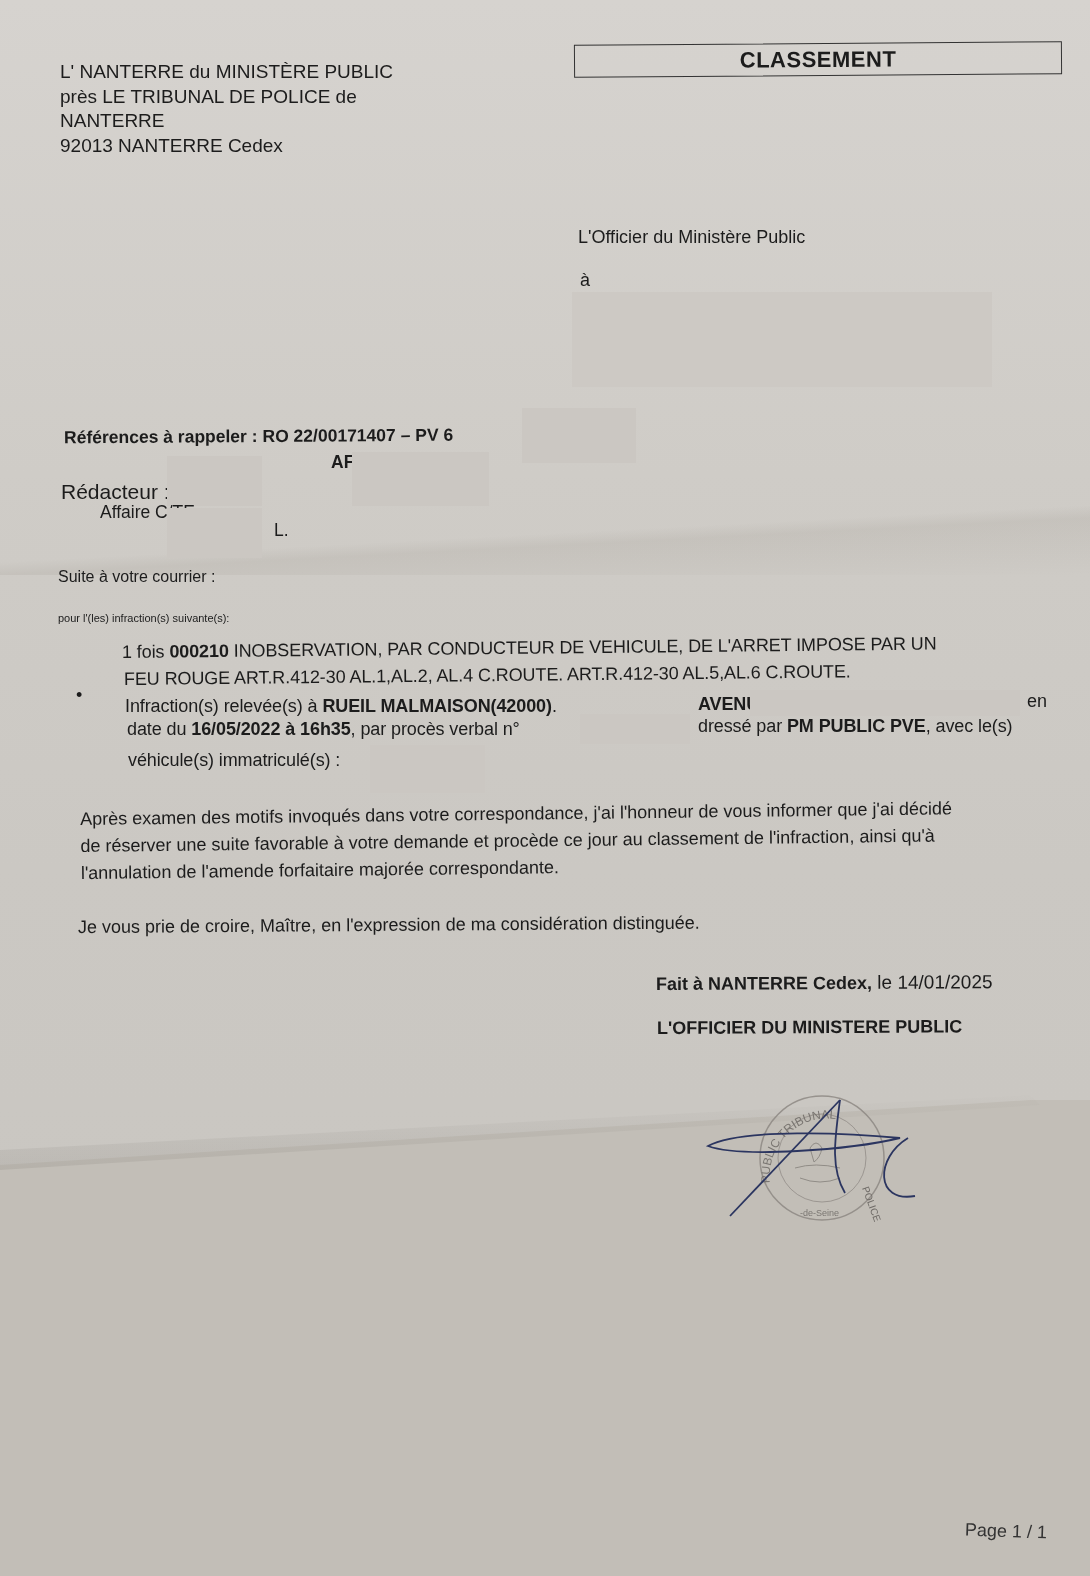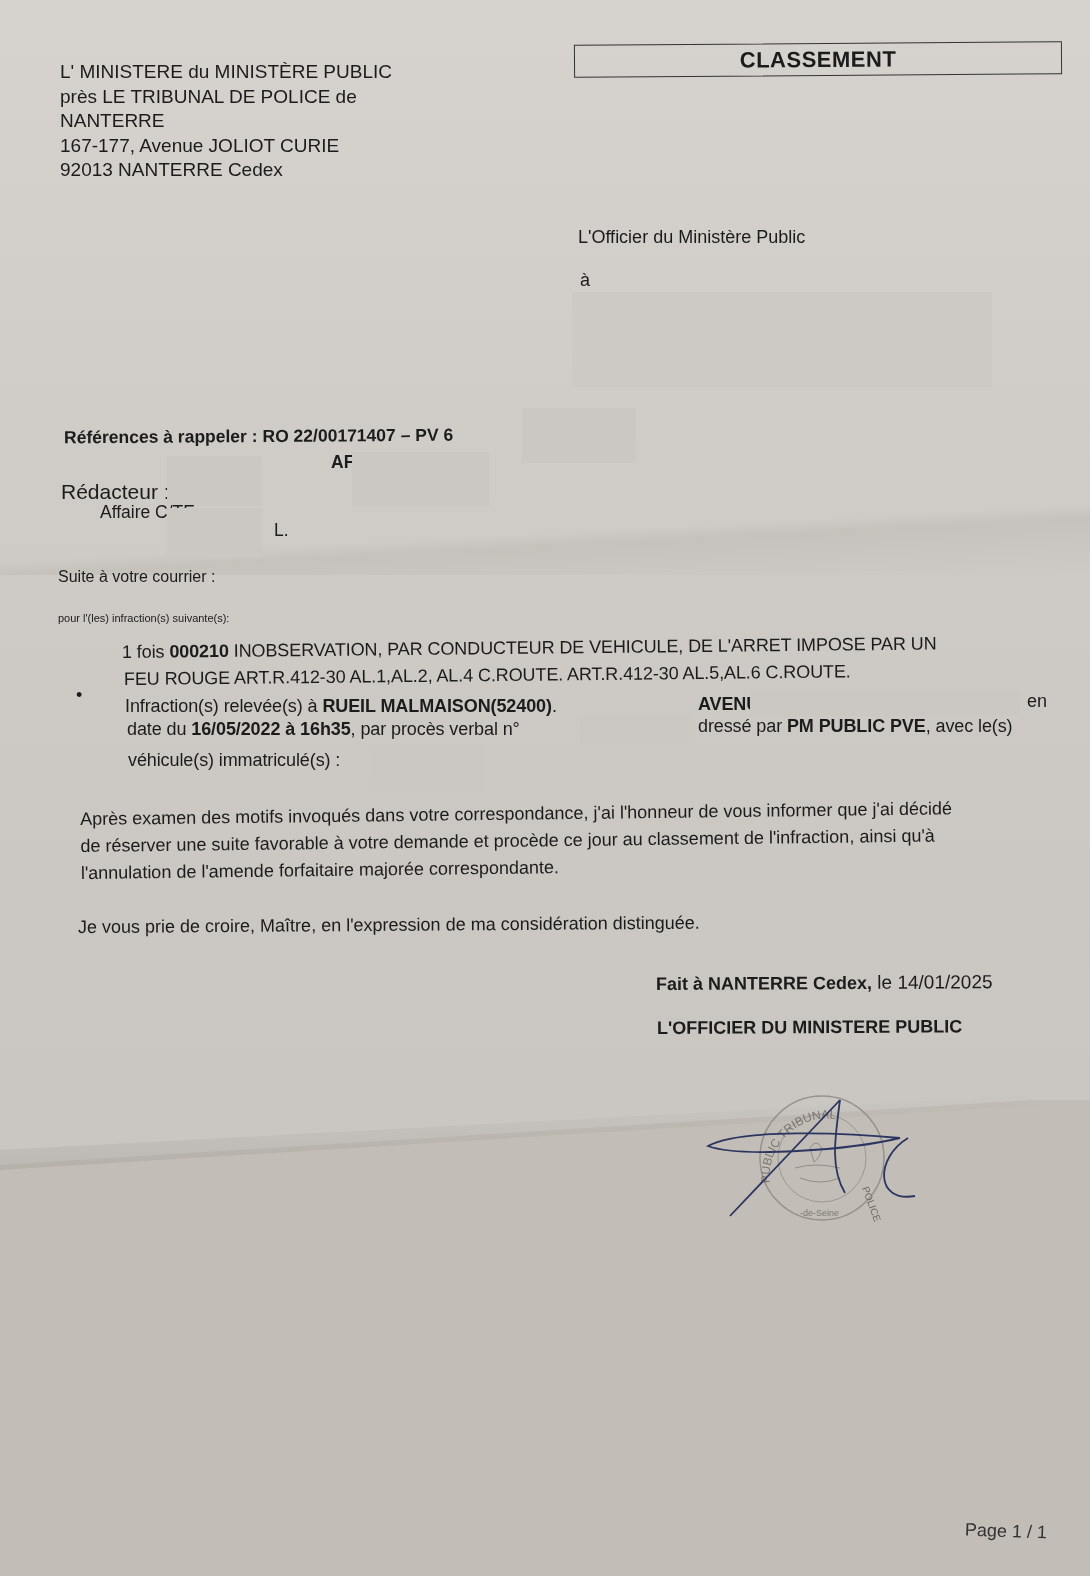--- a/index.html
+++ b/index.html
@@ -82,24 +82,23 @@
 </style>
 </head>
 <body>
 
 <div class="paper"></div>
 <div class="fold1"></div>
 <div class="fold-shadow-lower"></div>
 <div class="fold-edge"></div>
 
 <div class="abs sender">
-  <div>L' MINISTERE du MINISTÈRE PUBLIC</div>
+  <div>L' NANTERRE du MINISTÈRE PUBLIC</div>
   <div>près LE TRIBUNAL DE POLICE de</div>
   <div>NANTERRE</div>
-  <div>167-177, Avenue JOLIOT CURIE</div>
   <div>92013 NANTERRE Cedex</div>
 </div>
 
 <div class="classement-box">
   <span>CLASSEMENT</span>
 </div>
 
 <div class="abs recipient-title">L'Officier du Ministère Public</div>
 <div class="abs recipient-a">à</div>
 <div class="redact" style="left:572px;top:292px;width:420px;height:95px;background:#cdc9c4;"></div>
@@ -121,21 +120,21 @@
 
 <div class="abs suite">Suite à votre courrier :</div>
 <div class="abs pour">pour l'(les) infraction(s) suivante(s):</div>
 
 <div class="abs bullet">•</div>
 <div class="abs inf-line l1">
   <span>1 fois </span><b>000210</b><span> INOBSERVATION, PAR CONDUCTEUR DE VEHICULE, DE L'ARRET IMPOSE PAR UN</span>
 </div>
 <div class="abs inf-line l2">FEU ROUGE ART.R.412-30 AL.1,AL.2, AL.4 C.ROUTE. ART.R.412-30 AL.5,AL.6 C.ROUTE.</div>
 <div class="abs inf-line l3">
-  <span>Infraction(s) relevée(s) à </span><b>RUEIL MALMAISON(52400)</b><span>.</span>
+  <span>Infraction(s) relevée(s) à </span><b>RUEIL MALMAISON(42000)</b><span>.</span>
 </div>
 <div class="abs inf-line l3b" style="font-weight:bold;margin-left:33px;">AVENUE</div>
 <div class="redact" style="left:750px;top:690px;width:270px;height:26px;"></div>
 <div class="abs inf-line l3c">en</div>
 
 <div class="abs inf-line l4">
   <span>date du </span><b>16/05/2022 à 16h35</b><span>,  par procès verbal n°</span>
 </div>
 <div class="redact" style="left:580px;top:714px;width:110px;height:30px;"></div>
 <div class="abs inf-line l4b">

